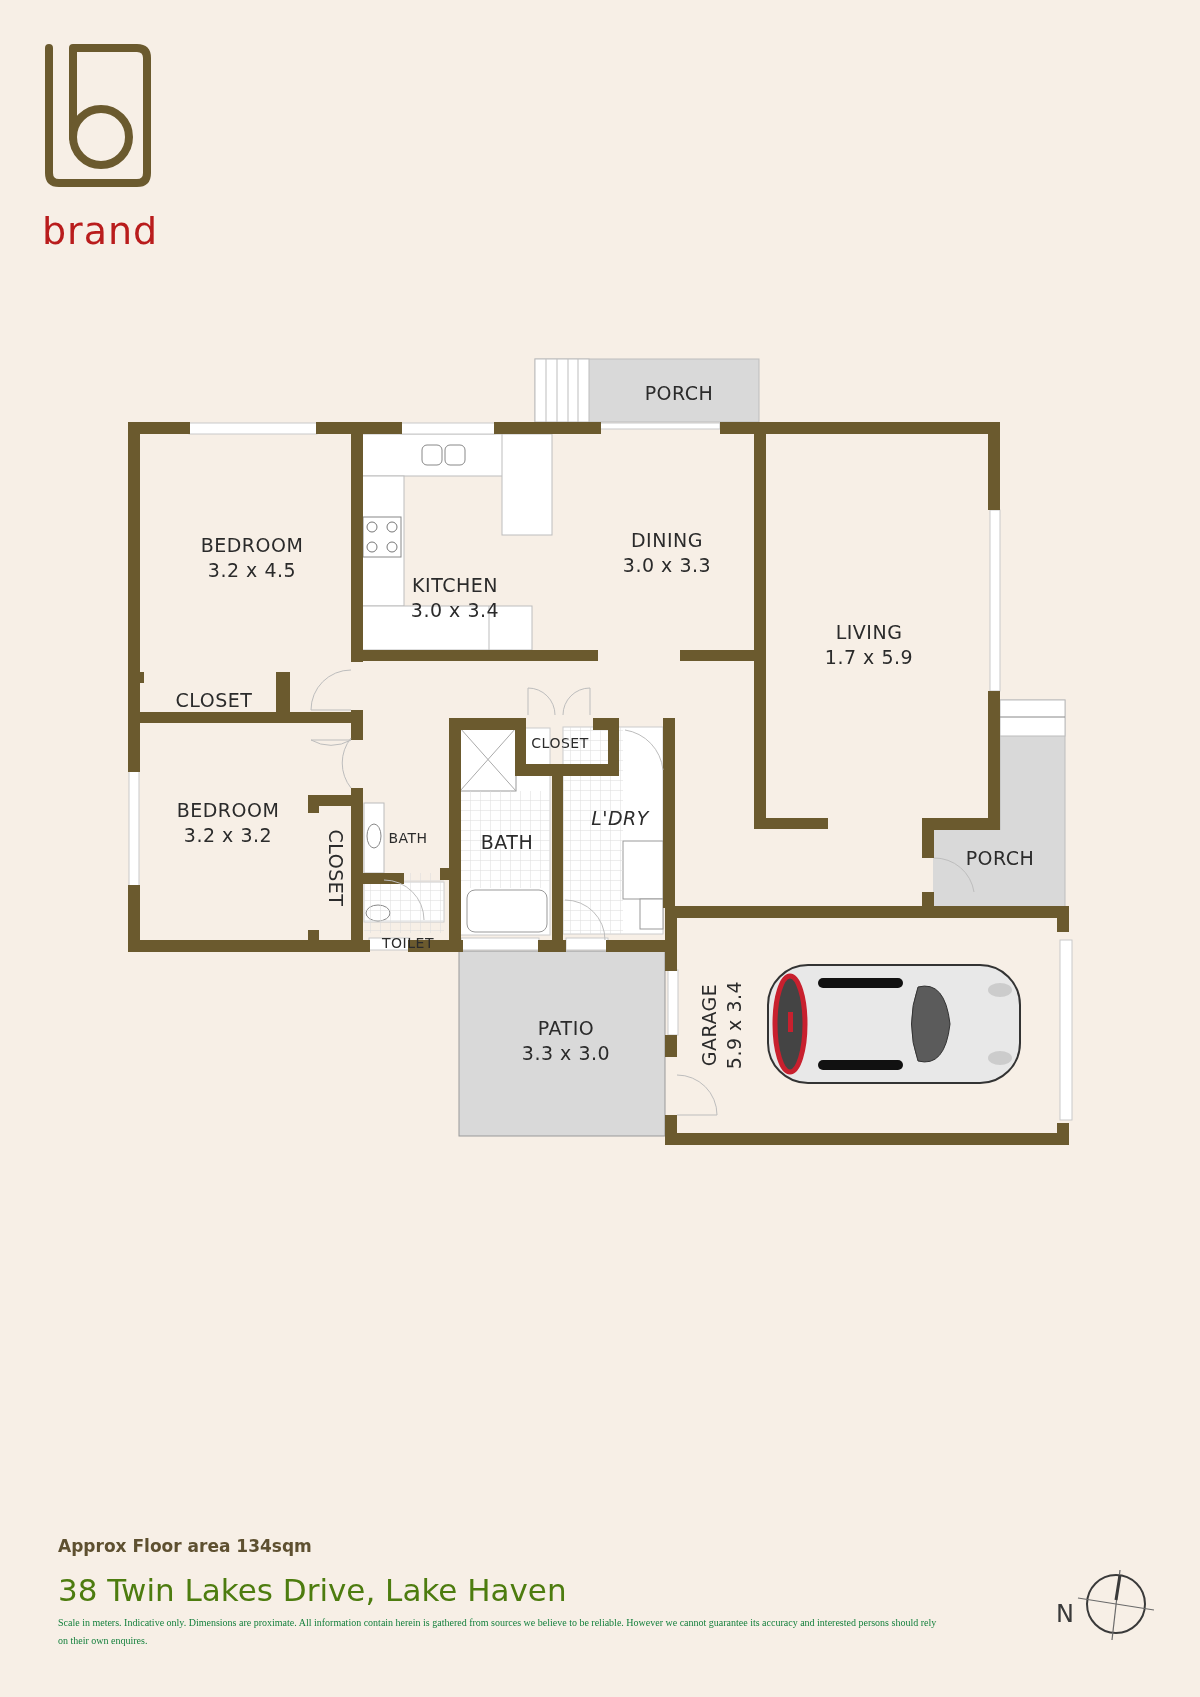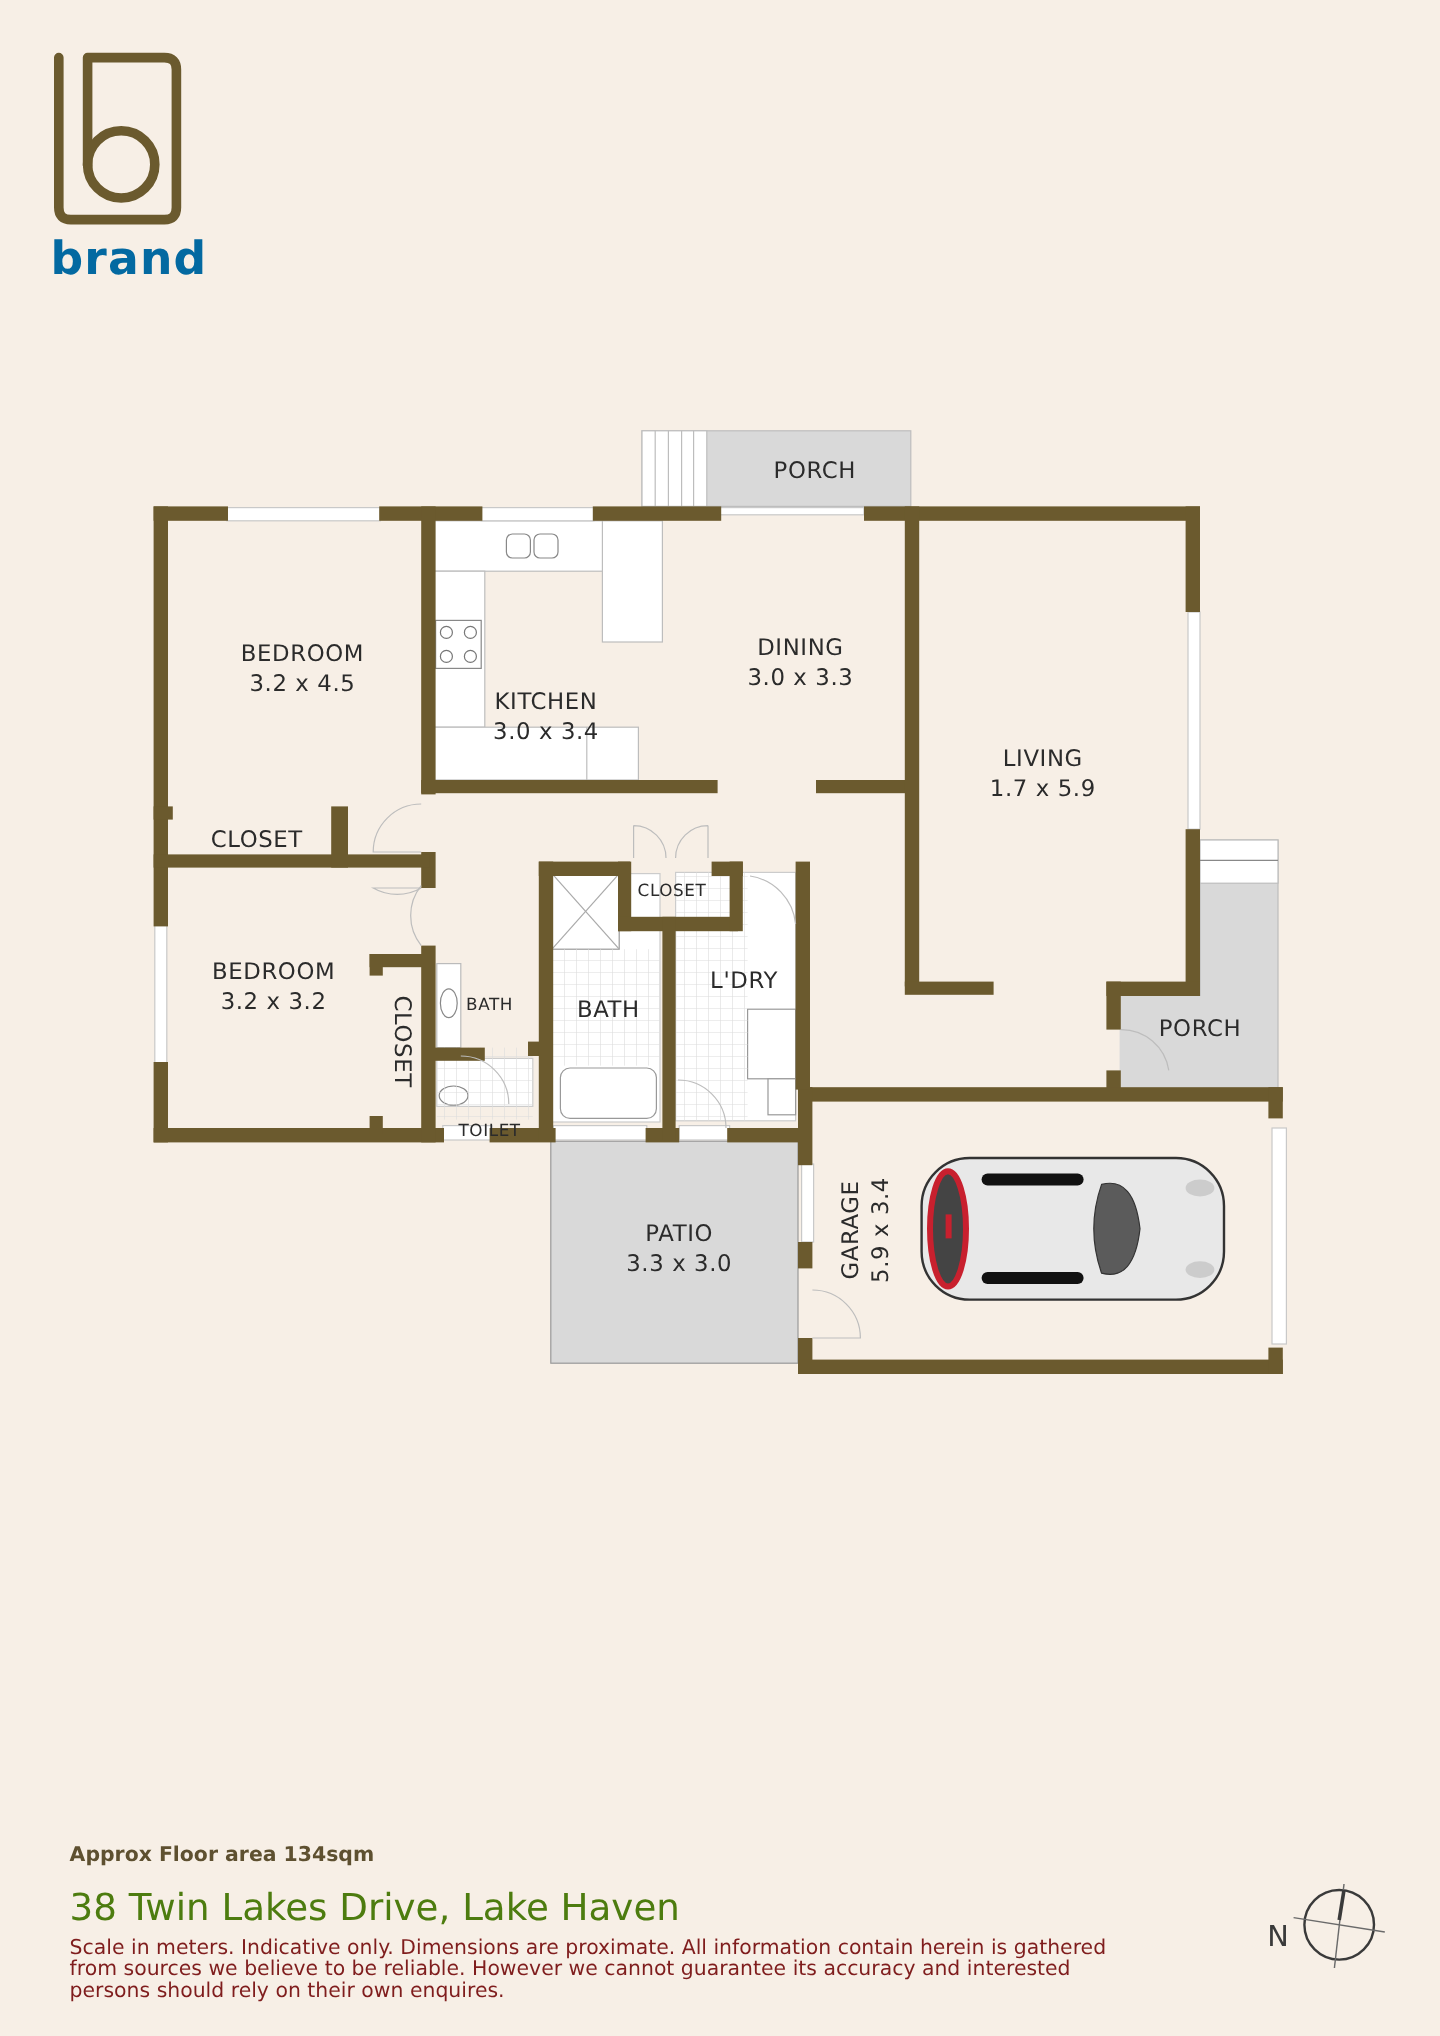--- a/index.html
+++ b/index.html
@@ -5,45 +5,45 @@
   html, body { margin: 0; padding: 0; }
   body {
     width: 1200px; height: 1697px;
     background: #f7efe6;
     position: relative; overflow: hidden;
     font-family: "DejaVu Sans", sans-serif;
     color: #2a2a2a;
   }
   .logo { position: absolute; left: 40px; top: 38px; width: 120px; height: 200px; }
   .logo-word {
-    position: absolute; left: 42px; top: 193px;
+    position: absolute; left: 42px; top: 209px;
     font-family: "DejaVu Sans", sans-serif;
-    font-size: 38px; color: #0369a1; letter-spacing: 1px;
-    font-weight: bold;
+    font-size: 38px; color: #b91c1c; letter-spacing: 1px;
+    font-weight: normal;
   }
   .plan { position: absolute; left: 0; top: 0; width: 1200px; height: 1697px; }
   .room-label {
     position: absolute; text-align: center; transform: translate(-50%, -50%);
     font-family: "DejaVu Sans", sans-serif; color: #2b2b2b;
     font-size: 19px; line-height: 25px; white-space: nowrap; letter-spacing: 0.5px;
   }
   .room-label.small { font-size: 14px; line-height: 18px; }
   .room-label.vert { transform: translate(-50%, -50%) rotate(90deg); }
   .room-label.vert-ccw { transform: translate(-50%, -50%) rotate(-90deg); }
   .footer-area {
     position: absolute; left: 58px; top: 1536px;
     font-size: 17px; color: #5e5030; font-weight: bold;
   }
   .footer-title {
     position: absolute; left: 58px; top: 1572px;
     font-size: 31px; color: #4d7c0f;
   }
   .footer-disclaimer {
     position: absolute; left: 58px; top: 1614px; width: 880px;
-    font-size: 17px; line-height: 18px; color: #7f1d1d;
+    font-size: 10px; line-height: 18px; color: #15803d; font-family: Liberation Serif, serif;
   }
   .compass { position: absolute; left: 1050px; top: 1570px; width: 110px; height: 80px; }
   .compass-n {
     position: absolute; left: 1056px; top: 1600px;
     font-size: 24px; color: #3a3a3a;
   }
 </style>
 </head>
 <body>
 
@@ -240,21 +240,21 @@
 </div>
 <div class="room-label small" style="left:408px; top:943px;">
   <div>TOILET</div>
 </div>
 <div class="room-label" style="left:507px; top:842px;">
   <div>BATH</div>
 </div>
 <div class="room-label small" style="left:560px; top:743px;">
   <div>CLOSET</div>
 </div>
-<div class="room-label" style="left:620px; top:818px;">
+<div class="room-label" style="left:620px; top:818px;font-style:italic;">
   <div>L'DRY</div>
 </div>
 <div class="room-label" style="left:1000px; top:858px;">
   <div>PORCH</div>
 </div>
 <div class="room-label" style="left:566px; top:1041px;">
   <div>PATIO</div>
   <div>3.3 x 3.0</div>
 </div>
 <div class="room-label vert-ccw" style="left:722px; top:1025px;">

